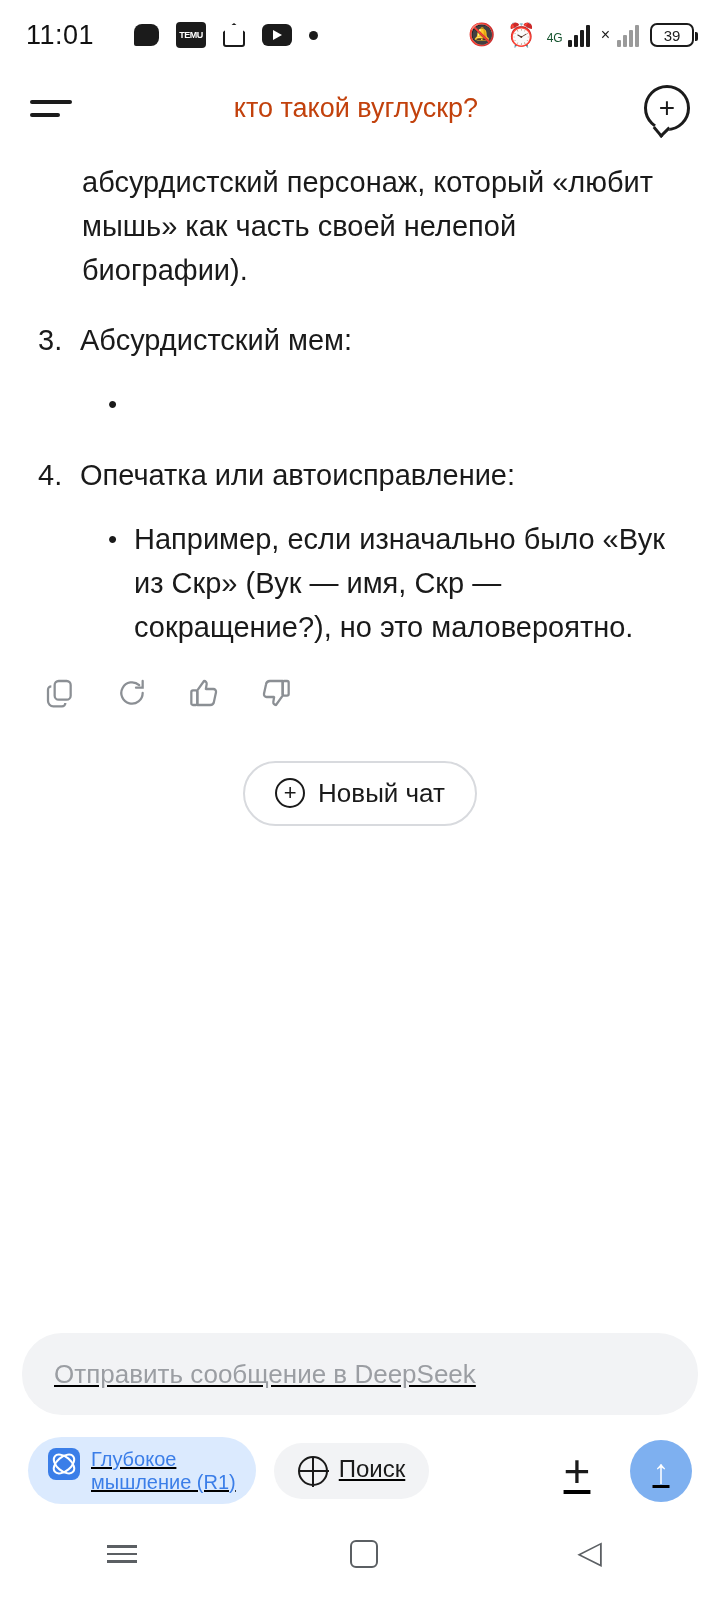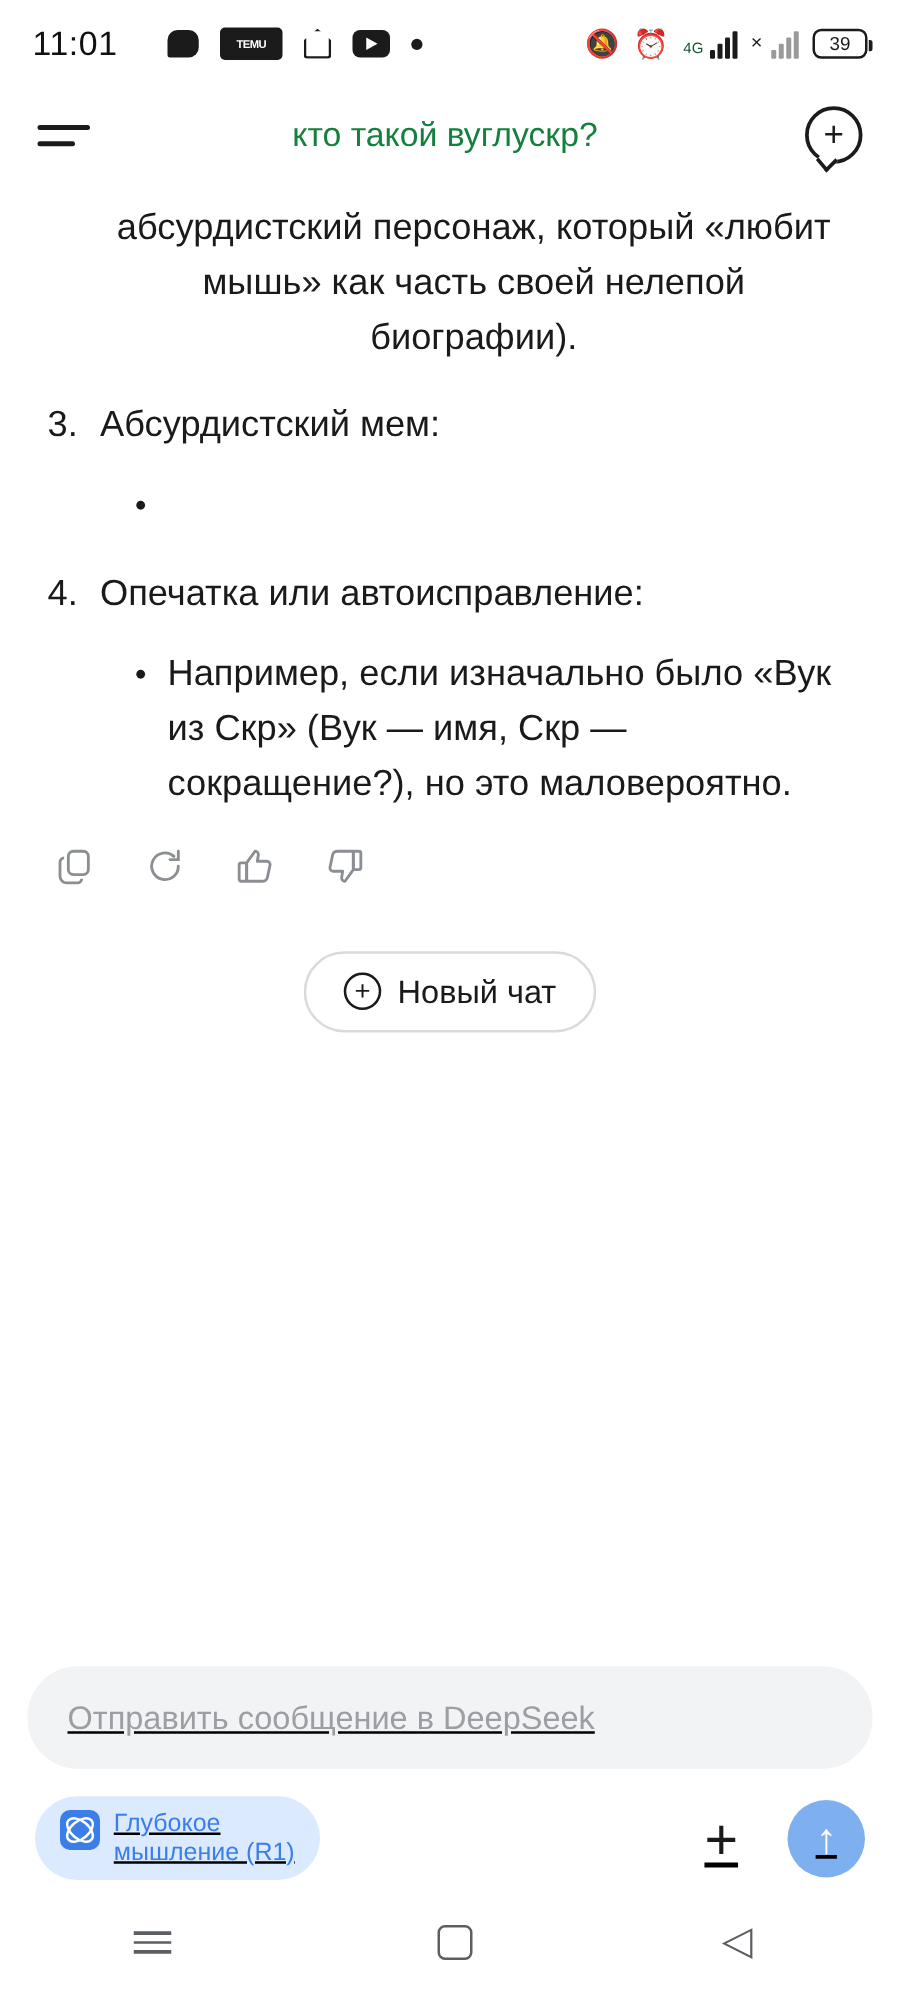--- a/index.html
+++ b/index.html
@@ -34,21 +34,21 @@
   }
   .sicon { display: inline-block; line-height: 1; }
 
   .chat-bubble-ic {
     width: 25px; height: 22px;
     background: #1b1b1b;
     border-radius: 8px 8px 8px 2px;
     position: relative;
   }
   .temu-ic {
-    width: 50px; height: 26px;
+    width: 30px; height: 26px;
     background: #1b1b1b;
     border-radius: 4px;
     color: #fff; font-size: 9px;
     display: flex; align-items: center; justify-content: center;
     font-weight: bold;
     letter-spacing: -0.5px;
   }
   .home-ic {
     width: 22px; height: 24px;
     position: relative;
@@ -118,21 +118,21 @@
     display: flex; flex-direction: column; justify-content: center; gap: 9px;
     cursor: pointer;
   }
   .menu-btn span {
     display: block; height: 4px; background: #1b1b1b; border-radius: 2px;
   }
   .menu-btn span:nth-child(1) { width: 42px; }
   .menu-btn span:nth-child(2) { width: 30px; }
   .appbar-title {
     flex: 1; text-align: center;
-    font-size: 27px; color: #15803d;
+    font-size: 27px; color: #c2410c;
     font-weight: 400;
     margin-left: -10px;
   }
   .newchat-icon {
     width: 46px; height: 46px;
     border-radius: 50%;
     border: 3px solid #1b1b1b;
     position: relative;
     display: flex; align-items: center; justify-content: center;
     font-size: 28px; color: #1b1b1b; line-height: 1;
@@ -144,21 +144,21 @@
     transform: rotate(-45deg) skew(-5deg);
   }
 
   
   .content {
     padding: 14px 28px 0 28px;
     font-size: 29px;
     line-height: 1.52;
     color: #1a1a1a;
   }
-  .para-cont { margin: 0 16px 8px 0; padding-left: 54px; text-align: center; }
+  .para-cont { margin: 0 16px 8px 0; padding-left: 54px; }
   .ol-item {
     display: flex; margin-top: 26px;
   }
   .ol-num {
     width: 52px; flex: 0 0 52px;
     text-align: left;
     font-size: 29px; color: #1a1a1a;
     padding-left: 10px;
   }
   .ol-body { flex: 1; }
@@ -422,20 +422,24 @@
     <span>Отправить сообщение в DeepSeek</span>
   </div>
   <div class="chips-row">
     <div class="chip deep">
       <span class="atom-ic"></span>
       <span class="chip-label">
         <span>Глубокое</span><br>
         <span>мышление (R1)</span>
       </span>
     </div>
+    <div class="chip search">
+      <span class="globe-ic"></span>
+      <span>Поиск</span>
+    </div>
     <div class="chips-spacer"></div>
     <div class="plus-big">+</div>
     <div class="send-btn">↑</div>
   </div>
 </div>
 
 <div class="navbar">
   <div class="nav-lines">
       <i></i>
       <i></i>

